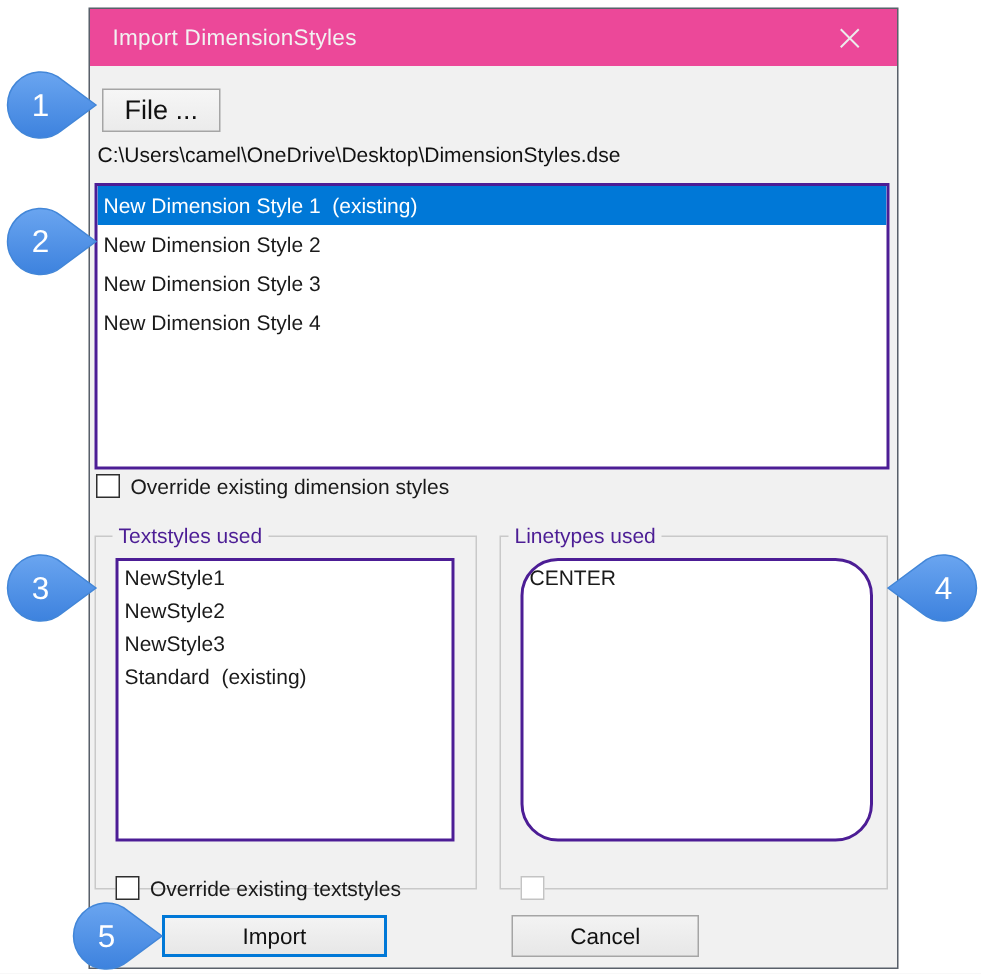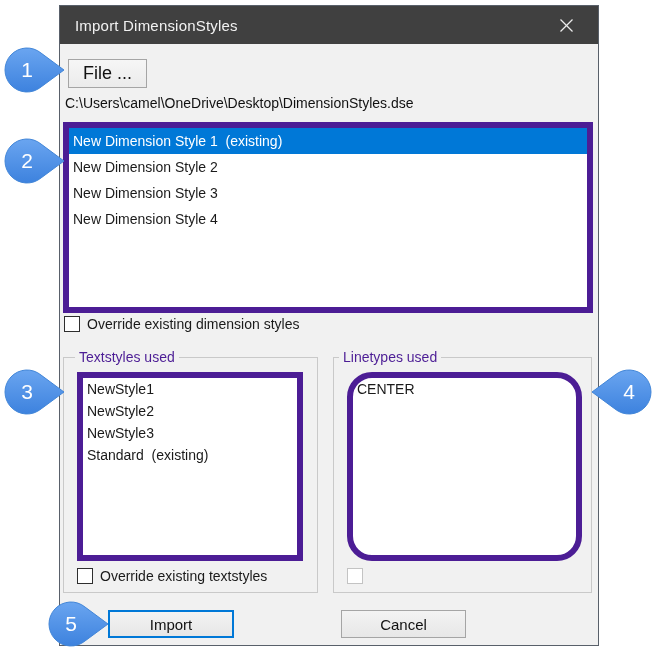--- a/index.html
+++ b/index.html
@@ -7,21 +7,21 @@
     width:654px;height:649px;background:#ffffff;position:relative;overflow:hidden;
     font-family:"Liberation Sans", sans-serif;color:#1a1a1a;
     -webkit-font-smoothing:antialiased;
   }
   
   .dialog{
     position:absolute;left:59px;top:5px;width:538px;height:639px;
     background:#f1f1f1;border:1px solid #59606a;
   }
   .titlebar{
-    position:absolute;left:0;top:0;width:100%;height:38px;background:#404040;
+    position:absolute;left:0;top:0;width:100%;height:38px;background:#ec4899;
     display:flex;align-items:center;
   }
   .titlebar .title{
     color:#f2f2f2;font-size:15px;padding-left:15px;flex:1;
     letter-spacing:.2px;user-select:none;
   }
   .close-btn{
     width:44px;height:38px;display:flex;align-items:center;justify-content:center;
     margin-right:10px;cursor:pointer;
   }
@@ -29,21 +29,21 @@
   .btn{
     position:absolute;display:flex;align-items:center;justify-content:center;
     background:linear-gradient(#f6f6f6,#ebebeb);
     border:1px solid #a5a5a5;font-size:14px;color:#111;box-sizing:border-box;
   }
   .file-btn{left:8px;top:53px;width:79px;height:29px;font-size:18px;}
   .path-label{
     position:absolute;left:5px;top:89px;font-size:14px;color:#111;white-space:pre;
   }
   .listbox{
-    position:absolute;background:#ffffff;border:6px solid #4c1d95;box-sizing:border-box;
+    position:absolute;background:#ffffff;border:2px solid #4c1d95;box-sizing:border-box;
     overflow:hidden;
   }
   .main-list{left:3px;top:116px;width:530px;height:191px;}
   .main-list .row{height:26px;line-height:26px;font-size:14px;padding-left:4px;white-space:pre;}
   .main-list .row.selected{background:#0078d7;color:#ffffff;}
   .cb{
     width:14px;height:14px;border:1px solid #2e2e2e;background:#ffffff;flex:none;
   }
   .cb.disabled{border-color:#c3c3c3;}
   .check-row{
@@ -61,24 +61,24 @@
     white-space:pre;
   }
   .gb-left{left:3px;width:255px;}
   .gb-left .gb-title{left:11px;}
   .gb-right{left:273px;width:259px;}
   .gb-right .gb-title{left:5px;}
   .sub-list{left:13px;top:14px;height:189px;}
   .sub-list .row{height:22px;line-height:22px;font-size:14px;padding-left:4px;white-space:pre;}
   .sub-list-left{width:226px;}
   .sub-list-right{width:235px;border-radius:25px;}
-  .sub-check{left:13px;top:210px;align-items:center;}
+  .sub-check{left:13px;top:226px;align-items:center;}
   
   .import-btn{
-    left:48px;top:604px;width:126px;height:28px;
+    left:48px;top:604px;width:150px;height:28px;
     border:2px solid #0078d7;background:linear-gradient(#f3f3f3,#e7e7e7);font-size:15px;
   }
   .cancel-btn{
     left:281px;top:604px;width:125px;height:28px;
     border:1px solid #a5a5a5;background:linear-gradient(#f3f3f3,#e7e7e7);font-size:15px;
   }
   
   .badge{position:absolute;width:62px;height:46px;}
   .badge text{
     fill:#ffffff;font-family:"Liberation Sans", sans-serif;font-size:21px;

